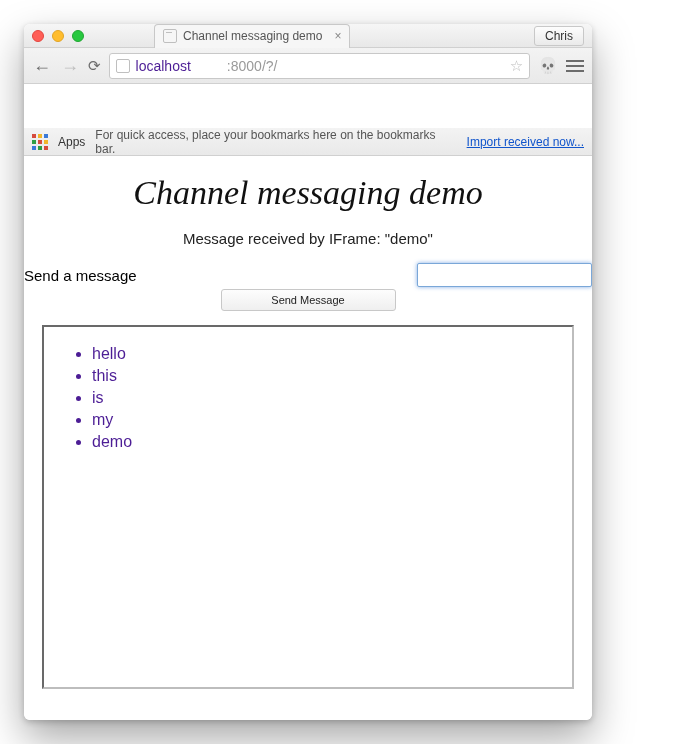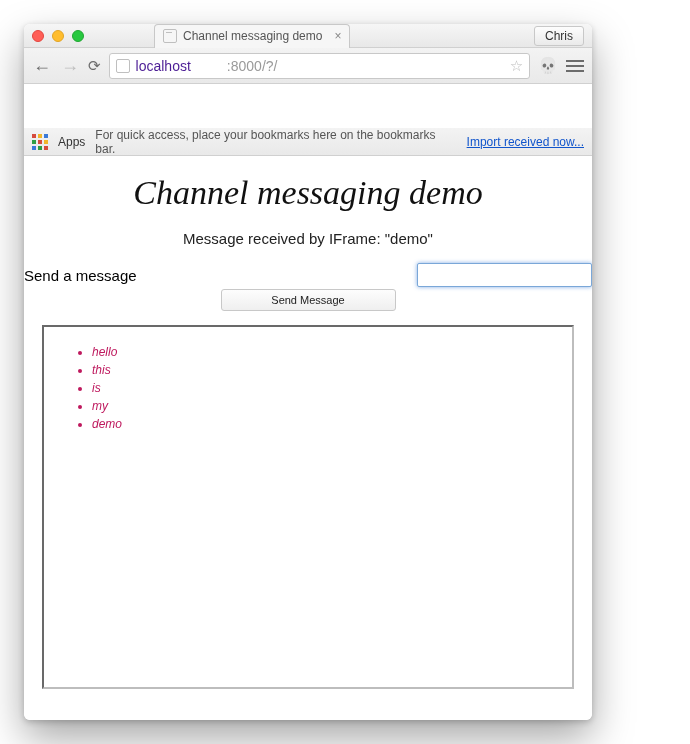--- a/index.html
+++ b/index.html
@@ -188,23 +188,22 @@
     margin: 0 18px;
     height: 364px;
     border: 2px inset #bdbdbd;
     background:#fff;
     text-align:left;
     padding: 14px 22px;
   }
   .iframe-box ul {
     list-style: disc;
     padding-left: 26px;
-    font-size: 12px;
-    color:#be185d;
-    font-style:italic;
+    font-size: 16px;
+    color:#4c1d95;
   }
   .iframe-box li { margin: 4px 0; }
 </style>
 </head>
 <body>
 
 <div class="frame">
 
   <div class="titlebar">
     <div class="traffic">

